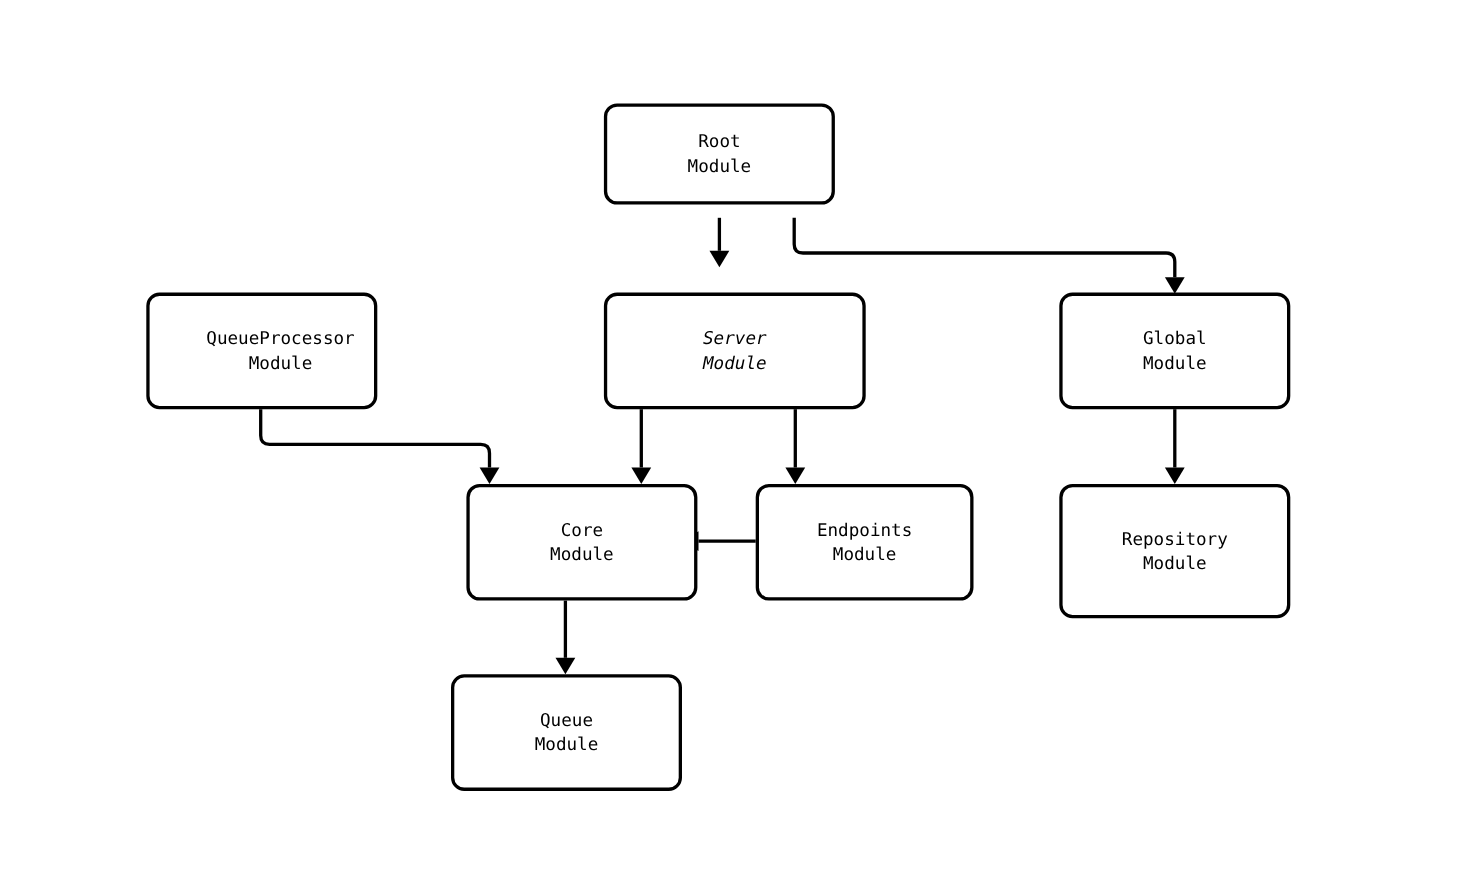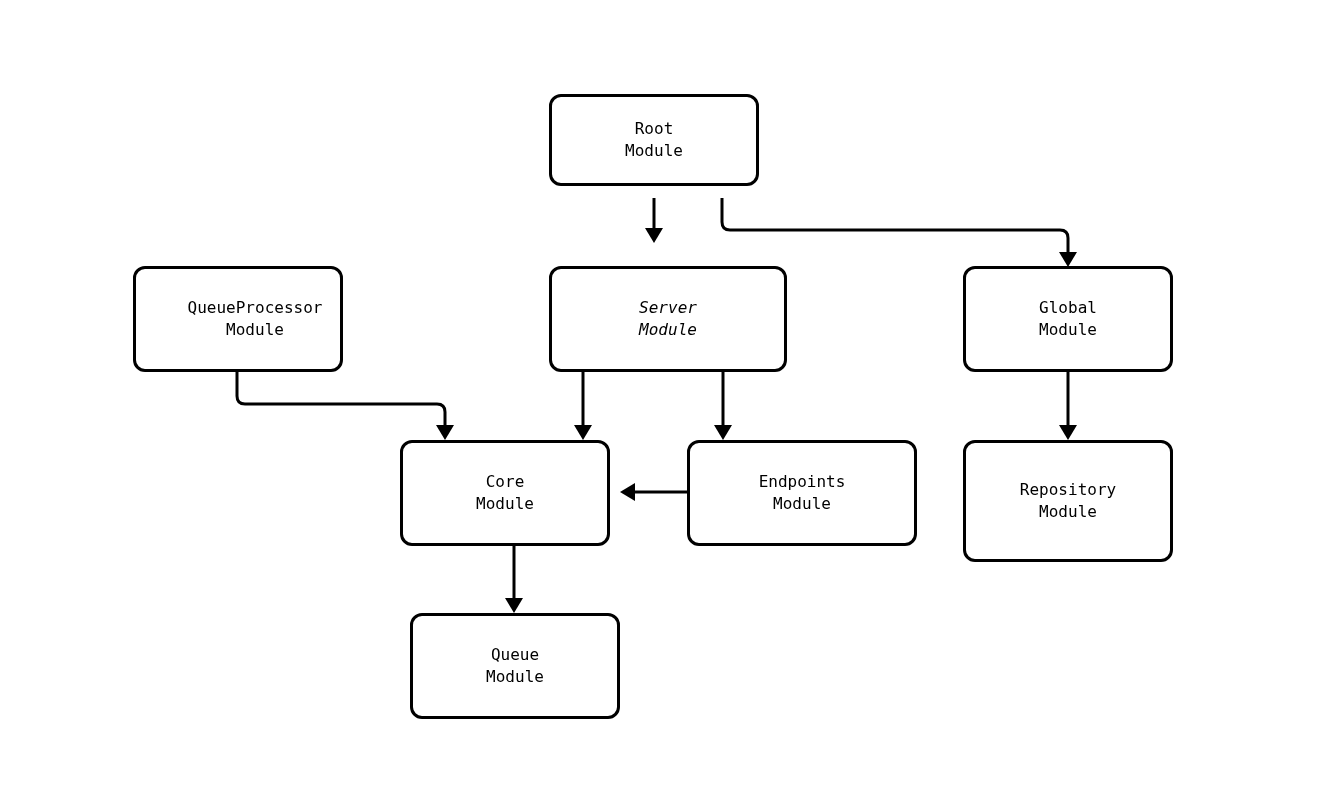--- a/index.html
+++ b/index.html
@@ -115,26 +115,26 @@
   <div class="node" style="left:549px; top:266px; width:238px; height:106px;font-style:italic;">
     <div class="node-label">Server</div>
     <div class="node-label">Module</div>
   </div>
 
   <div class="node" style="left:963px; top:266px; width:210px; height:106px;">
     <div class="node-label">Global</div>
     <div class="node-label">Module</div>
   </div>
 
-  <div class="node" style="left:400px; top:440px; width:210px; height:106px;">
+  <div class="node" style="left:424px; top:440px; width:210px; height:106px;">
     <div class="node-label">Core</div>
     <div class="node-label">Module</div>
   </div>
 
-  <div class="node" style="left:687px; top:440px; width:230px; height:106px;">
+  <div class="node" style="left:687px; top:440px; width:198px; height:106px;">
     <div class="node-label">Endpoints</div>
     <div class="node-label">Module</div>
   </div>
 
   <div class="node" style="left:963px; top:440px; width:210px; height:122px;">
     <div class="node-label">Repository</div>
     <div class="node-label">Module</div>
   </div>
 
   <div class="node" style="left:410px; top:613px; width:210px; height:106px;">

